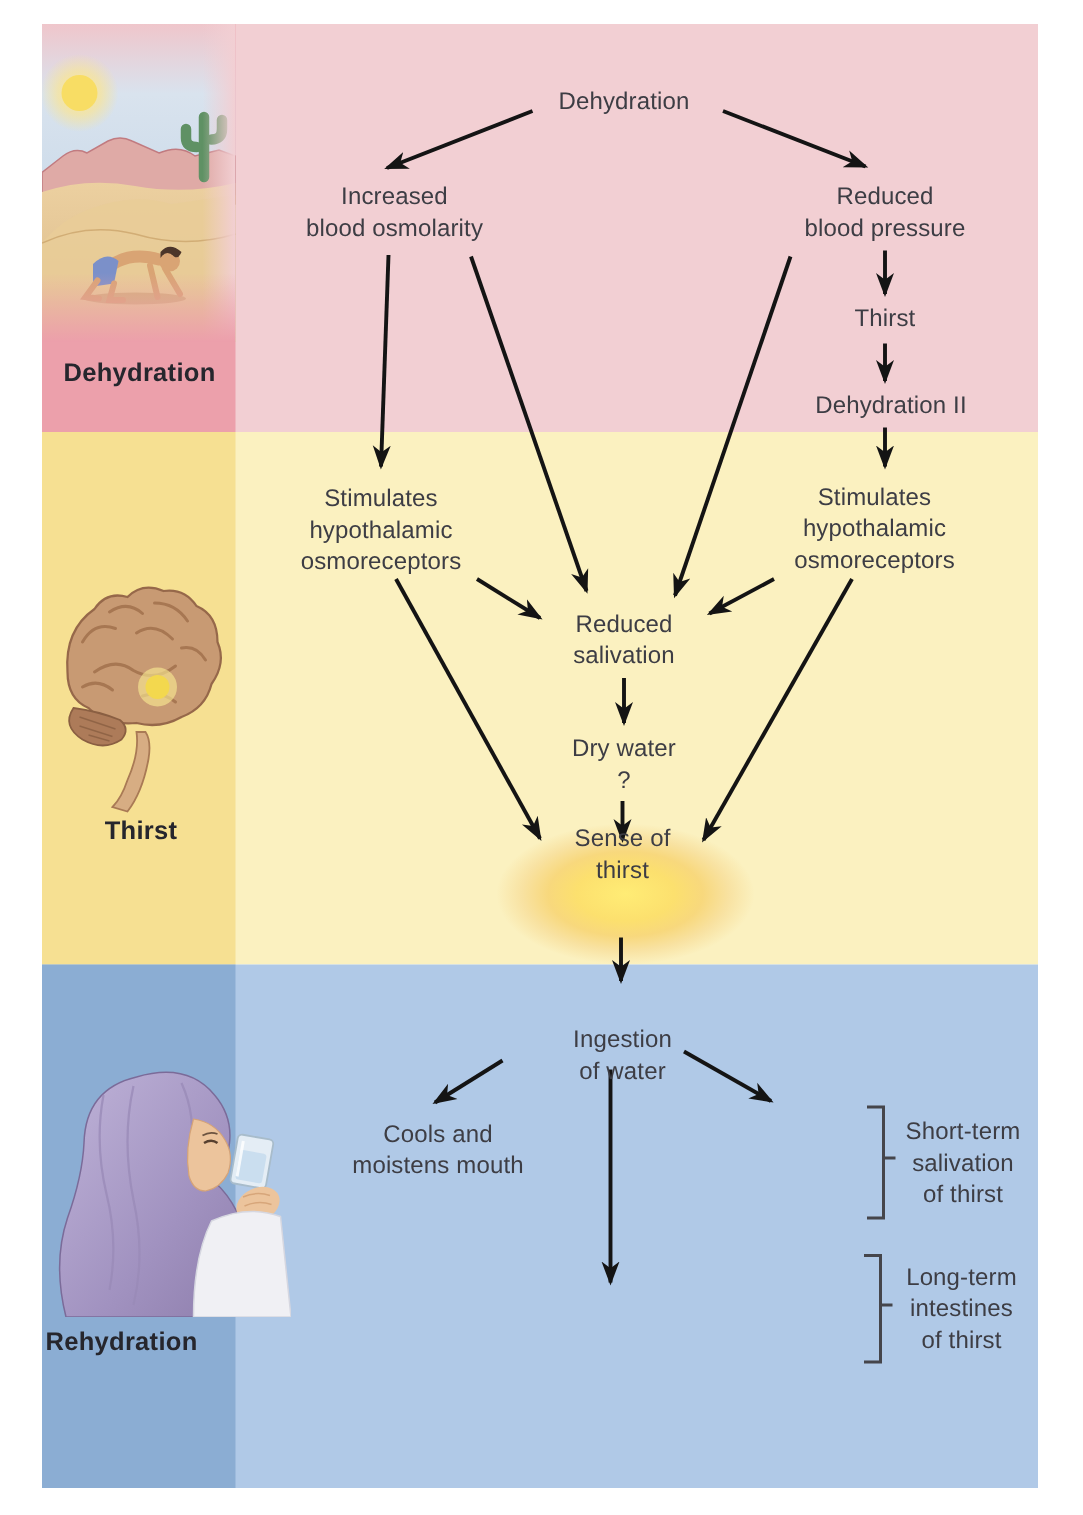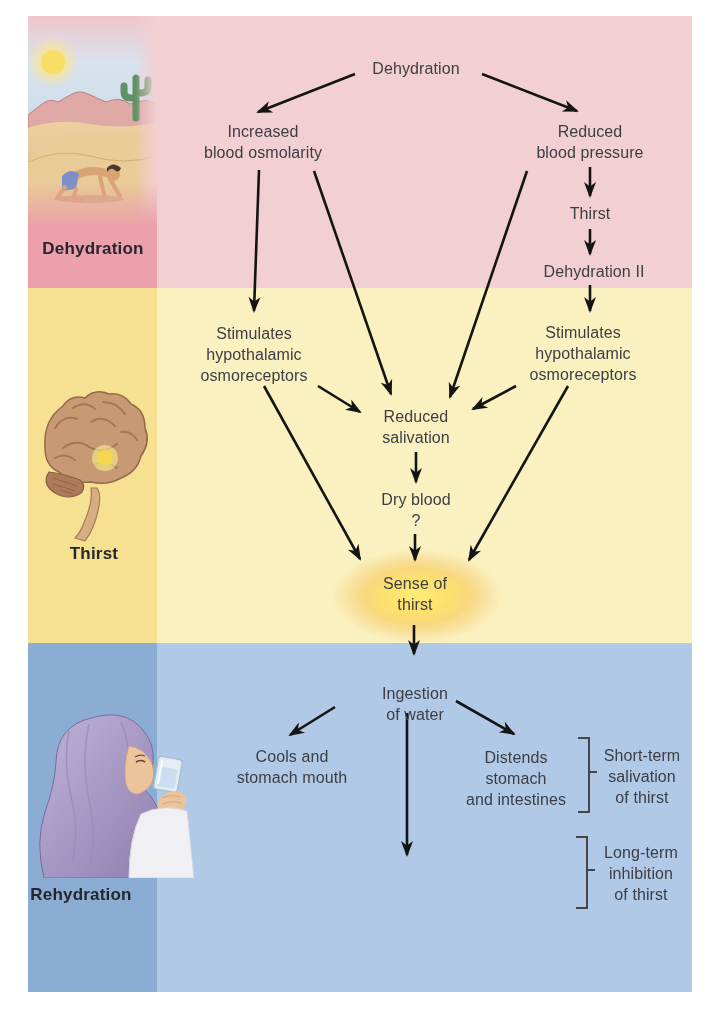--- a/index.html
+++ b/index.html
@@ -209,31 +209,28 @@
   <div class="node" style="left:590px; top:213px">Thirst</div>
   <div class="node" style="left:594px; top:271px">Dehydration II</div>
   <div class="node" style="left:254px; top:354px">Stimulates
 hypothalamic
 osmoreceptors</div>
   <div class="node" style="left:583px; top:353px">Stimulates
 hypothalamic
 osmoreceptors</div>
   <div class="node" style="left:416px; top:427px">Reduced
 salivation</div>
-  <div class="node" style="left:416px; top:510px">Dry blood
+  <div class="node" style="left:416px; top:510px">Dry water
 ?</div>
-  <div class="node" style="left:415px; top:594px">Sense of
+  <div class="node" style="left:415px; top:570px">Sense of
 thirst</div>
   <div class="node" style="left:415px; top:704px">Ingestion
 of water</div>
   <div class="node" style="left:292px; top:767px">Cools and
-stomach mouth</div>
-  <div class="node" style="left:516px; top:778px">Distends
-stomach
-and intestines</div>
+moistens mouth</div>
   <div class="node" style="left:642px; top:776px">Short-term
 salivation
 of thirst</div>
   <div class="node" style="left:641px; top:873px">Long-term
-inhibition
+intestines
 of thirst</div>
 
 </div>
 
 </body></html>

